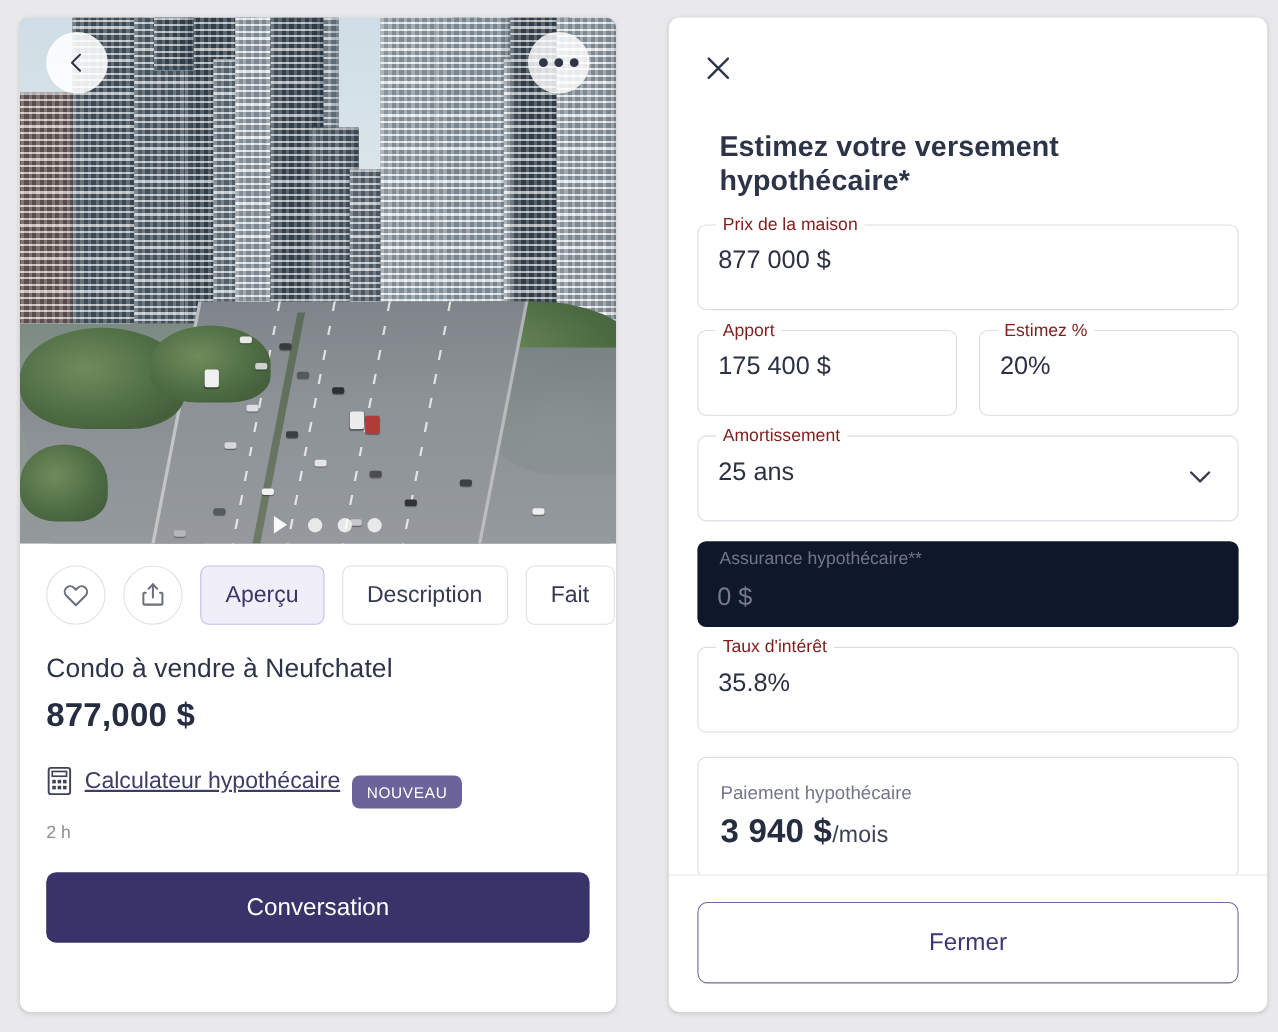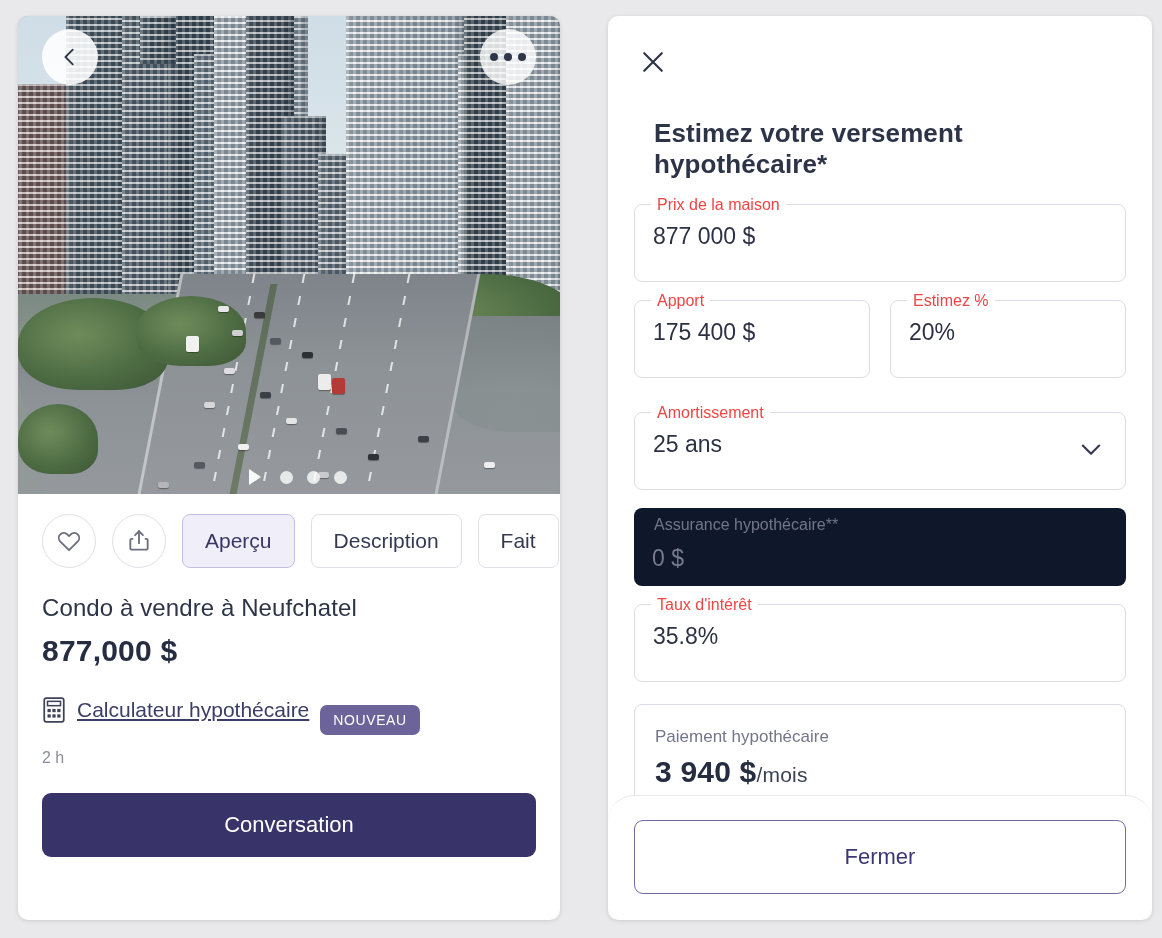--- a/index.html
+++ b/index.html
@@ -294,32 +294,32 @@
     margin-bottom: 18px;
     background: #fff;
   }
   .field .flabel {
     position: absolute;
     top: -10px;
     left: 16px;
     background: #fff;
     padding: 0 6px;
     font-size: 16px;
-    color: #ef4444;
+    color: #7f1d1d;
     line-height: 20px;
   }
   .field .fvalue {
     font-size: 23px;
     color: #2c3244;
     padding-bottom: 14px;
   }
   .field.has-chevron .fvalue { padding-bottom: 14px; }
 
   .row2 { display: flex; gap: 20px; }
-  .row2 .field { flex: 1; margin-bottom: 34px; }
+  .row2 .field { flex: 1; margin-bottom: 18px; }
 
   .chev {
     position: absolute;
     right: 20px;
     top: 22px;
   }
 
   
   .field-disabled {
     background: #0f172a;
@@ -365,21 +365,20 @@
   .result-value .per {
     font-size: 21px;
     font-weight: normal;
     color: #3b4052;
   }
 
   
   .modal-footer {
     border-top: 1px solid #e9eaee;
     padding: 24px 26px 26px 26px;
-    border-radius: 26px;
   }
   .btn-outline {
     width: 100%;
     height: 74px;
     background: #fff;
     color: #3b3678;
     border: 1px solid #6f6aa0;
     border-radius: 9px;
     font-size: 22px;
     cursor: pointer;

